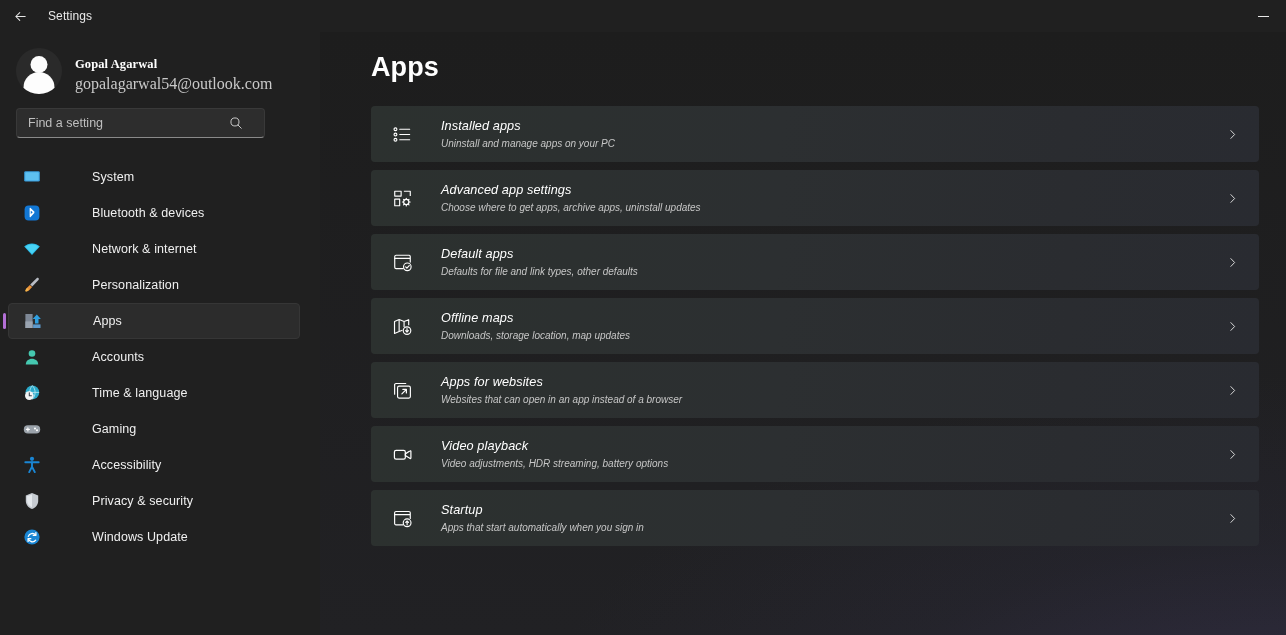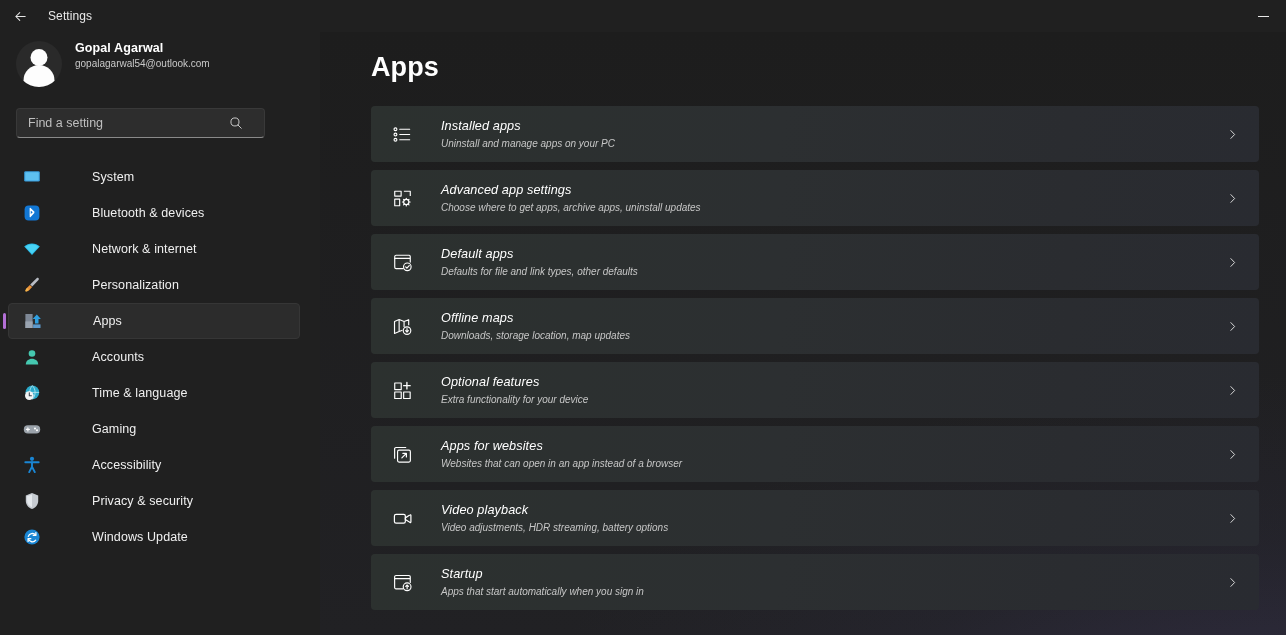--- a/index.html
+++ b/index.html
@@ -74,23 +74,24 @@
     width: 320px;
     flex: 0 0 320px;
     background: #202020;
     padding: 0;
     position: relative;
     z-index: 3;
   }
 
   .account {
     display: flex;
-    align-items: flex-start;
+    align-items: flex-end;
     padding: 9px 0 0 16px;
     height: 62px;
+    font-family: Liberation Serif, serif;
   }
   .avatar {
     width: 46px; height: 46px;
     border-radius: 50%;
     background: #2a2a2a;
     position: relative;
     overflow: hidden;
     flex: 0 0 46px;
   }
   .avatar .head {
@@ -114,21 +115,21 @@
     line-height: 1.25;
     overflow: hidden;
   }
   .acct-name {
     font-size: 12.5px;
     font-weight: bold;
     color: #ffffff;
     letter-spacing: .1px;
   }
   .acct-mail {
-    font-size: 10px;
+    font-size: 16px;
     color: #c9c9c9;
     margin-top: 1px;
   }
 
   .searchwrap {
     margin: 14px 20px 0 16px;
     height: 30px;
     position: relative;
   }
   .searchbox {
@@ -494,37 +495,20 @@
             </div>
             <span class="card-chev">
               <svg width="13" height="13" viewBox="0 0 16 16" fill="none">
                 <path d="M6 3.2L10.6 8 6 12.8" stroke="currentColor" stroke-width="1.15" stroke-linecap="round" stroke-linejoin="round"></path>
               </svg>
             </span>
           </div>
           <div class="card">
             <span class="card-ico">
               <svg width="21" height="21" viewBox="0 0 20 20" fill="none">
-                <path d="M2.6 2.9h6.2v6.2H2.6zM2.6 11.4h6.2v6.2H2.6zM11.1 11.4h6.2v6.2h-6.2z" stroke="currentColor" stroke-width="1.1" stroke-linejoin="round"></path>
-                <path d="M14.2 2.3v6.2M11.1 5.4h6.2" stroke="currentColor" stroke-width="1.25" stroke-linecap="round"></path>
-              </svg>
-            </span>
-            <div class="card-txt">
-              <div class="card-title">Optional features</div>
-              <div class="card-sub">Extra functionality for your device</div>
-            </div>
-            <span class="card-chev">
-              <svg width="13" height="13" viewBox="0 0 16 16" fill="none">
-                <path d="M6 3.2L10.6 8 6 12.8" stroke="currentColor" stroke-width="1.15" stroke-linecap="round" stroke-linejoin="round"></path>
-              </svg>
-            </span>
-          </div>
-          <div class="card">
-            <span class="card-ico">
-              <svg width="21" height="21" viewBox="0 0 20 20" fill="none">
                 <path d="M2.5 4.6a1.3 1.3 0 011.3-1.3h9.3" stroke="currentColor" stroke-width="1.1" stroke-linecap="round" fill="none"></path>
                 <path d="M2.5 4.6v8.9" stroke="currentColor" stroke-width="1.1" stroke-linecap="round"></path>
                 <rect x="5.3" y="5.9" width="12.2" height="11.3" rx="1.4" stroke="currentColor" stroke-width="1.1"></rect>
                 <path d="M9.4 13.2l4.3-4.3M10.3 8.9h3.4v3.4" stroke="currentColor" stroke-width="1.15" stroke-linecap="round" stroke-linejoin="round"></path>
               </svg>
             </span>
             <div class="card-txt">
               <div class="card-title">Apps for websites</div>
               <div class="card-sub">Websites that can open in an app instead of a browser</div>
             </div>

